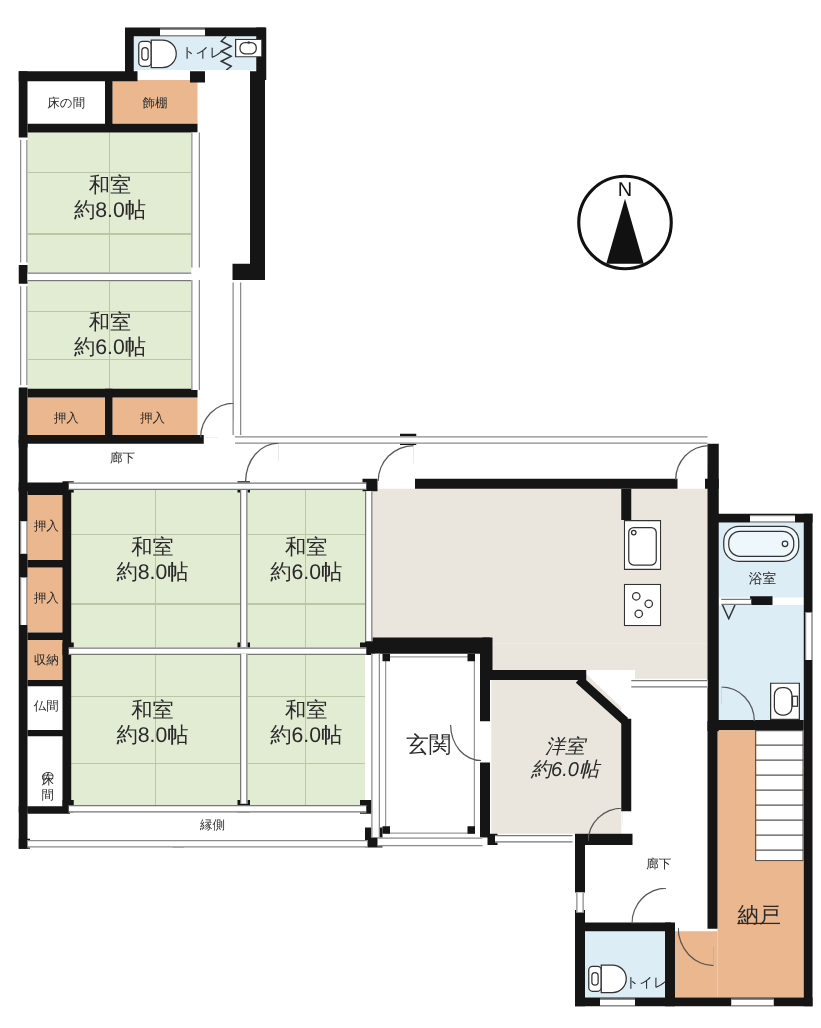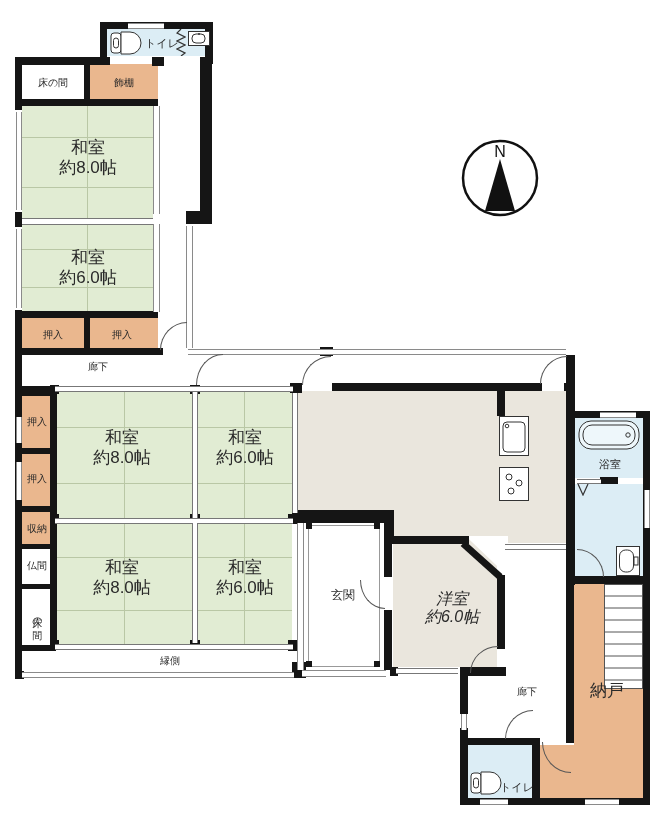--- a/index.html
+++ b/index.html
@@ -25,21 +25,21 @@
   .winv{background:#fff;border-left:1px solid #8a8a8a;border-right:1px solid #8a8a8a;}
   
   .arc{border:1px solid #555;background:transparent;}
   .arc.tl{border-right:none;border-bottom:none;border-radius:100% 0 0 0;}
   .arc.tr{border-left:none;border-bottom:none;border-radius:0 100% 0 0;}
   .arc.bl{border-right:none;border-top:none;border-radius:0 0 0 100%;}
   
   .lbl{position:absolute;transform:translate(-50%,-50%);text-align:center;white-space:nowrap;
        font-size:11px;color:#2a2a2a;line-height:1.15;}
   .big{font-size:17px;}
-  .mid{font-size:12px;}
+  .mid{font-size:18px;}
   .vert{writing-mode:vertical-rl;letter-spacing:1px;}
   .corner{position:absolute;width:6px;height:6px;background:#151515;}
   .diag{position:absolute;background:#151515;transform-origin:0 50%;}
   svg{display:block;}
 </style>
 </head>
 <body>
 
 <div class="plan">
 
@@ -300,16 +300,16 @@
   <div class="lbl" style="left:610px;top:464px;">浴室</div>
   <div class="lbl mid" style="left:343px;top:596px;">玄関</div>
 
   <div class="lbl" style="left:452px;top:608px;font-size:16px;font-style:italic;">
     <div>洋室</div>
     <div>約6.0帖</div>
   </div>
 
   <div class="lbl" style="left:170px;top:661px;font-size:10px;">縁側</div>
   <div class="lbl" style="left:527px;top:692px;font-size:10px;">廊下</div>
-  <div class="lbl big" style="left:607px;top:691px;">納戸</div>
+  <div class="lbl big" style="left:607px;top:732px;text-decoration:underline;">納戸</div>
   <div class="lbl" style="left:517px;top:787px;">トイレ</div>
 
 </div>
 
 </body></html>

